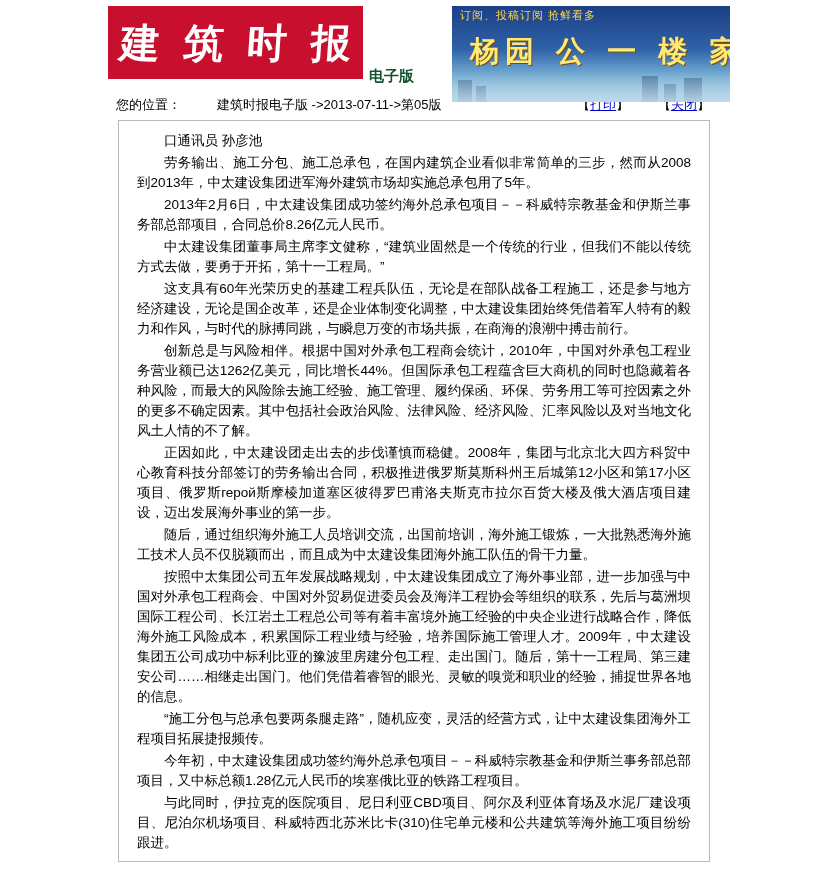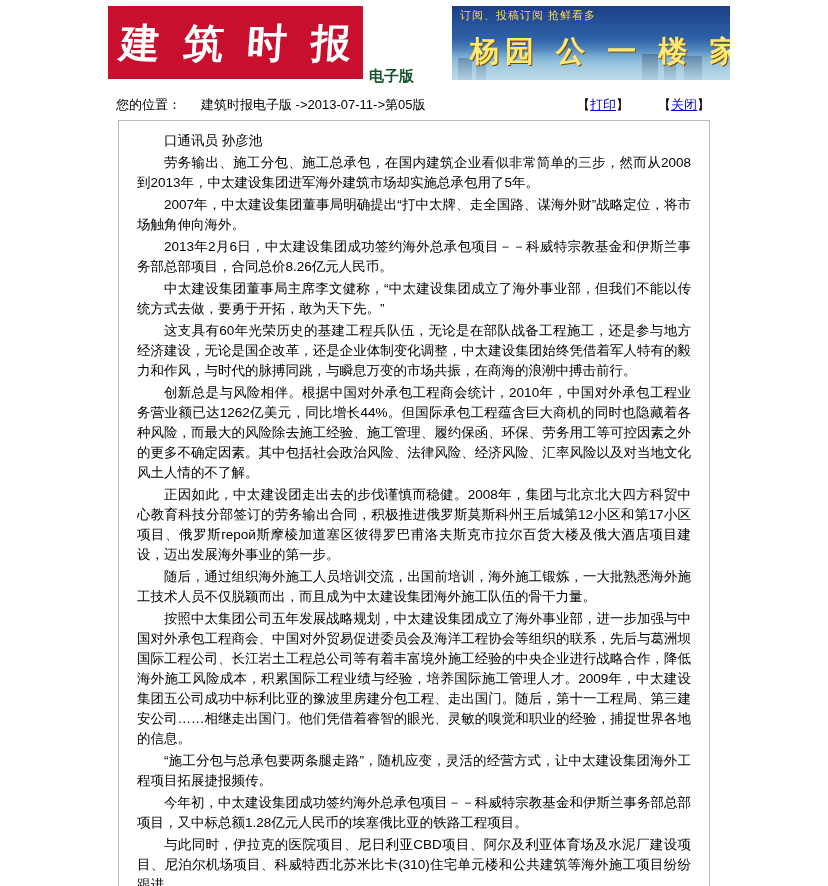--- a/index.html
+++ b/index.html
@@ -41,21 +41,21 @@
     color:#14532d;
     font-size:15px;
     font-weight:bold;
     margin-left:6px;
     align-self:flex-end;
     padding-bottom:4px;
     white-space:nowrap;
   }
   .banner{
     margin-left:38px;
-    width:278px;height:74px;
+    width:278px;height:96px;
     background:linear-gradient(180deg,#1b3f86 0%,#2f62a8 45%,#6ea7cf 70%,#a9cfe4 100%);
     position:relative;
     overflow:hidden;
   }
   .banner .toptext{
     position:absolute;top:2px;left:8px;
     color:#ffd84d;font-size:11px;letter-spacing:1px;
     white-space:nowrap;
   }
   .banner .maintext{
@@ -72,21 +72,21 @@
   }
   .banner .bld{position:absolute;bottom:0;background:#2c4f77;opacity:.55;}
 
   
   .locbar{
     padding:6px 0 6px 0;
     display:flex;align-items:center;
     font-size:13px;
   }
   .locbar .lb-label{margin-left:116px;}
-  .locbar .lb-path{margin-left:20px;}
+  .locbar .lb-path{margin-left:36px;}
   .locbar .lb-actions{margin-left:auto;margin-right:118px;white-space:nowrap;}
   .lnk{color:#0000cc;text-decoration:underline;cursor:pointer;}
 
   
   .article-wrap{
     width:592px;
     margin:0 auto;
     border:1px solid #b9b9b9;
     box-sizing:border-box;
     padding:10px 18px 6px 18px;
@@ -141,23 +141,22 @@
       <span>【</span><span class="lnk">打印</span><span>】</span>
       &nbsp;&nbsp;&nbsp;&nbsp;&nbsp;&nbsp;
       <span>【</span><span class="lnk">关闭</span><span>】</span>
     </span>
   </div>
 
   <div class="article-wrap">
     <div class="body">
       <p class="byline">口通讯员 孙彦池</p>
       <p>劳务输出、施工分包、施工总承包，在国内建筑企业看似非常简单的三步，然而从2008到2013年，中太建设集团进军海外建筑市场却实施总承包用了5年。</p>
-      <p>2007年，中太建设集团董事局明确提出“打中太牌、走全国路、谋海外财”战略定位，将市场触角伸向海外。</p>
       <p>2013年2月6日，中太建设集团成功签约海外总承包项目－－科威特宗教基金和伊斯兰事务部总部项目，合同总价8.26亿元人民币。</p>
-      <p>中太建设集团董事局主席李文健称，“中太建设集团成立了海外事业部，但我们不能以传统方式去做，要勇于开拓，敢为天下先。”</p>
+      <p>中太建设集团董事局主席李文健称，“建筑业固然是一个传统的行业，但我们不能以传统方式去做，要勇于开拓，第十一工程局。”</p>
       <p>这支具有60年光荣历史的基建工程兵队伍，无论是在部队战备工程施工，还是参与地方经济建设，无论是国企改革，还是企业体制变化调整，中太建设集团始终凭借着军人特有的毅力和作风，与时代的脉搏同跳，与瞬息万变的市场共振，在商海的浪潮中搏击前行。</p>
       <p>创新总是与风险相伴。根据中国对外承包工程商会统计，2010年，中国对外承包工程业务营业额已达1262亿美元，同比增长44%。但国际承包工程蕴含巨大商机的同时也隐藏着各种风险，而最大的风险除去施工经验、施工管理、履约保函、环保、劳务用工等可控因素之外的更多不确定因素。其中包括社会政治风险、法律风险、经济风险、汇率风险以及对当地文化风土人情的不了解。</p>
       <p>正因如此，中太建设团走出去的步伐谨慎而稳健。2008年，集团与北京北大四方科贸中心教育科技分部签订的劳务输出合同，积极推进俄罗斯莫斯科州王后城第12小区和第17小区项目、俄罗斯герой斯摩棱加道塞区彼得罗巴甫洛夫斯克市拉尔百货大楼及俄大酒店项目建设，迈出发展海外事业的第一步。</p>
       <p>随后，通过组织海外施工人员培训交流，出国前培训，海外施工锻炼，一大批熟悉海外施工技术人员不仅脱颖而出，而且成为中太建设集团海外施工队伍的骨干力量。</p>
       <p>按照中太集团公司五年发展战略规划，中太建设集团成立了海外事业部，进一步加强与中国对外承包工程商会、中国对外贸易促进委员会及海洋工程协会等组织的联系，先后与葛洲坝国际工程公司、长江岩土工程总公司等有着丰富境外施工经验的中央企业进行战略合作，降低海外施工风险成本，积累国际工程业绩与经验，培养国际施工管理人才。2009年，中太建设集团五公司成功中标利比亚的豫波里房建分包工程、走出国门。随后，第十一工程局、第三建安公司……相继走出国门。他们凭借着睿智的眼光、灵敏的嗅觉和职业的经验，捕捉世界各地的信息。</p>
       <p>“施工分包与总承包要两条腿走路”，随机应变，灵活的经营方式，让中太建设集团海外工程项目拓展捷报频传。</p>
       <p>今年初，中太建设集团成功签约海外总承包项目－－科威特宗教基金和伊斯兰事务部总部项目，又中标总额1.28亿元人民币的埃塞俄比亚的铁路工程项目。</p>
       <p>与此同时，伊拉克的医院项目、尼日利亚CBD项目、阿尔及利亚体育场及水泥厂建设项目、尼泊尔机场项目、科威特西北苏米比卡(310)住宅单元楼和公共建筑等海外施工项目纷纷跟进。</p>
 
     </div>

